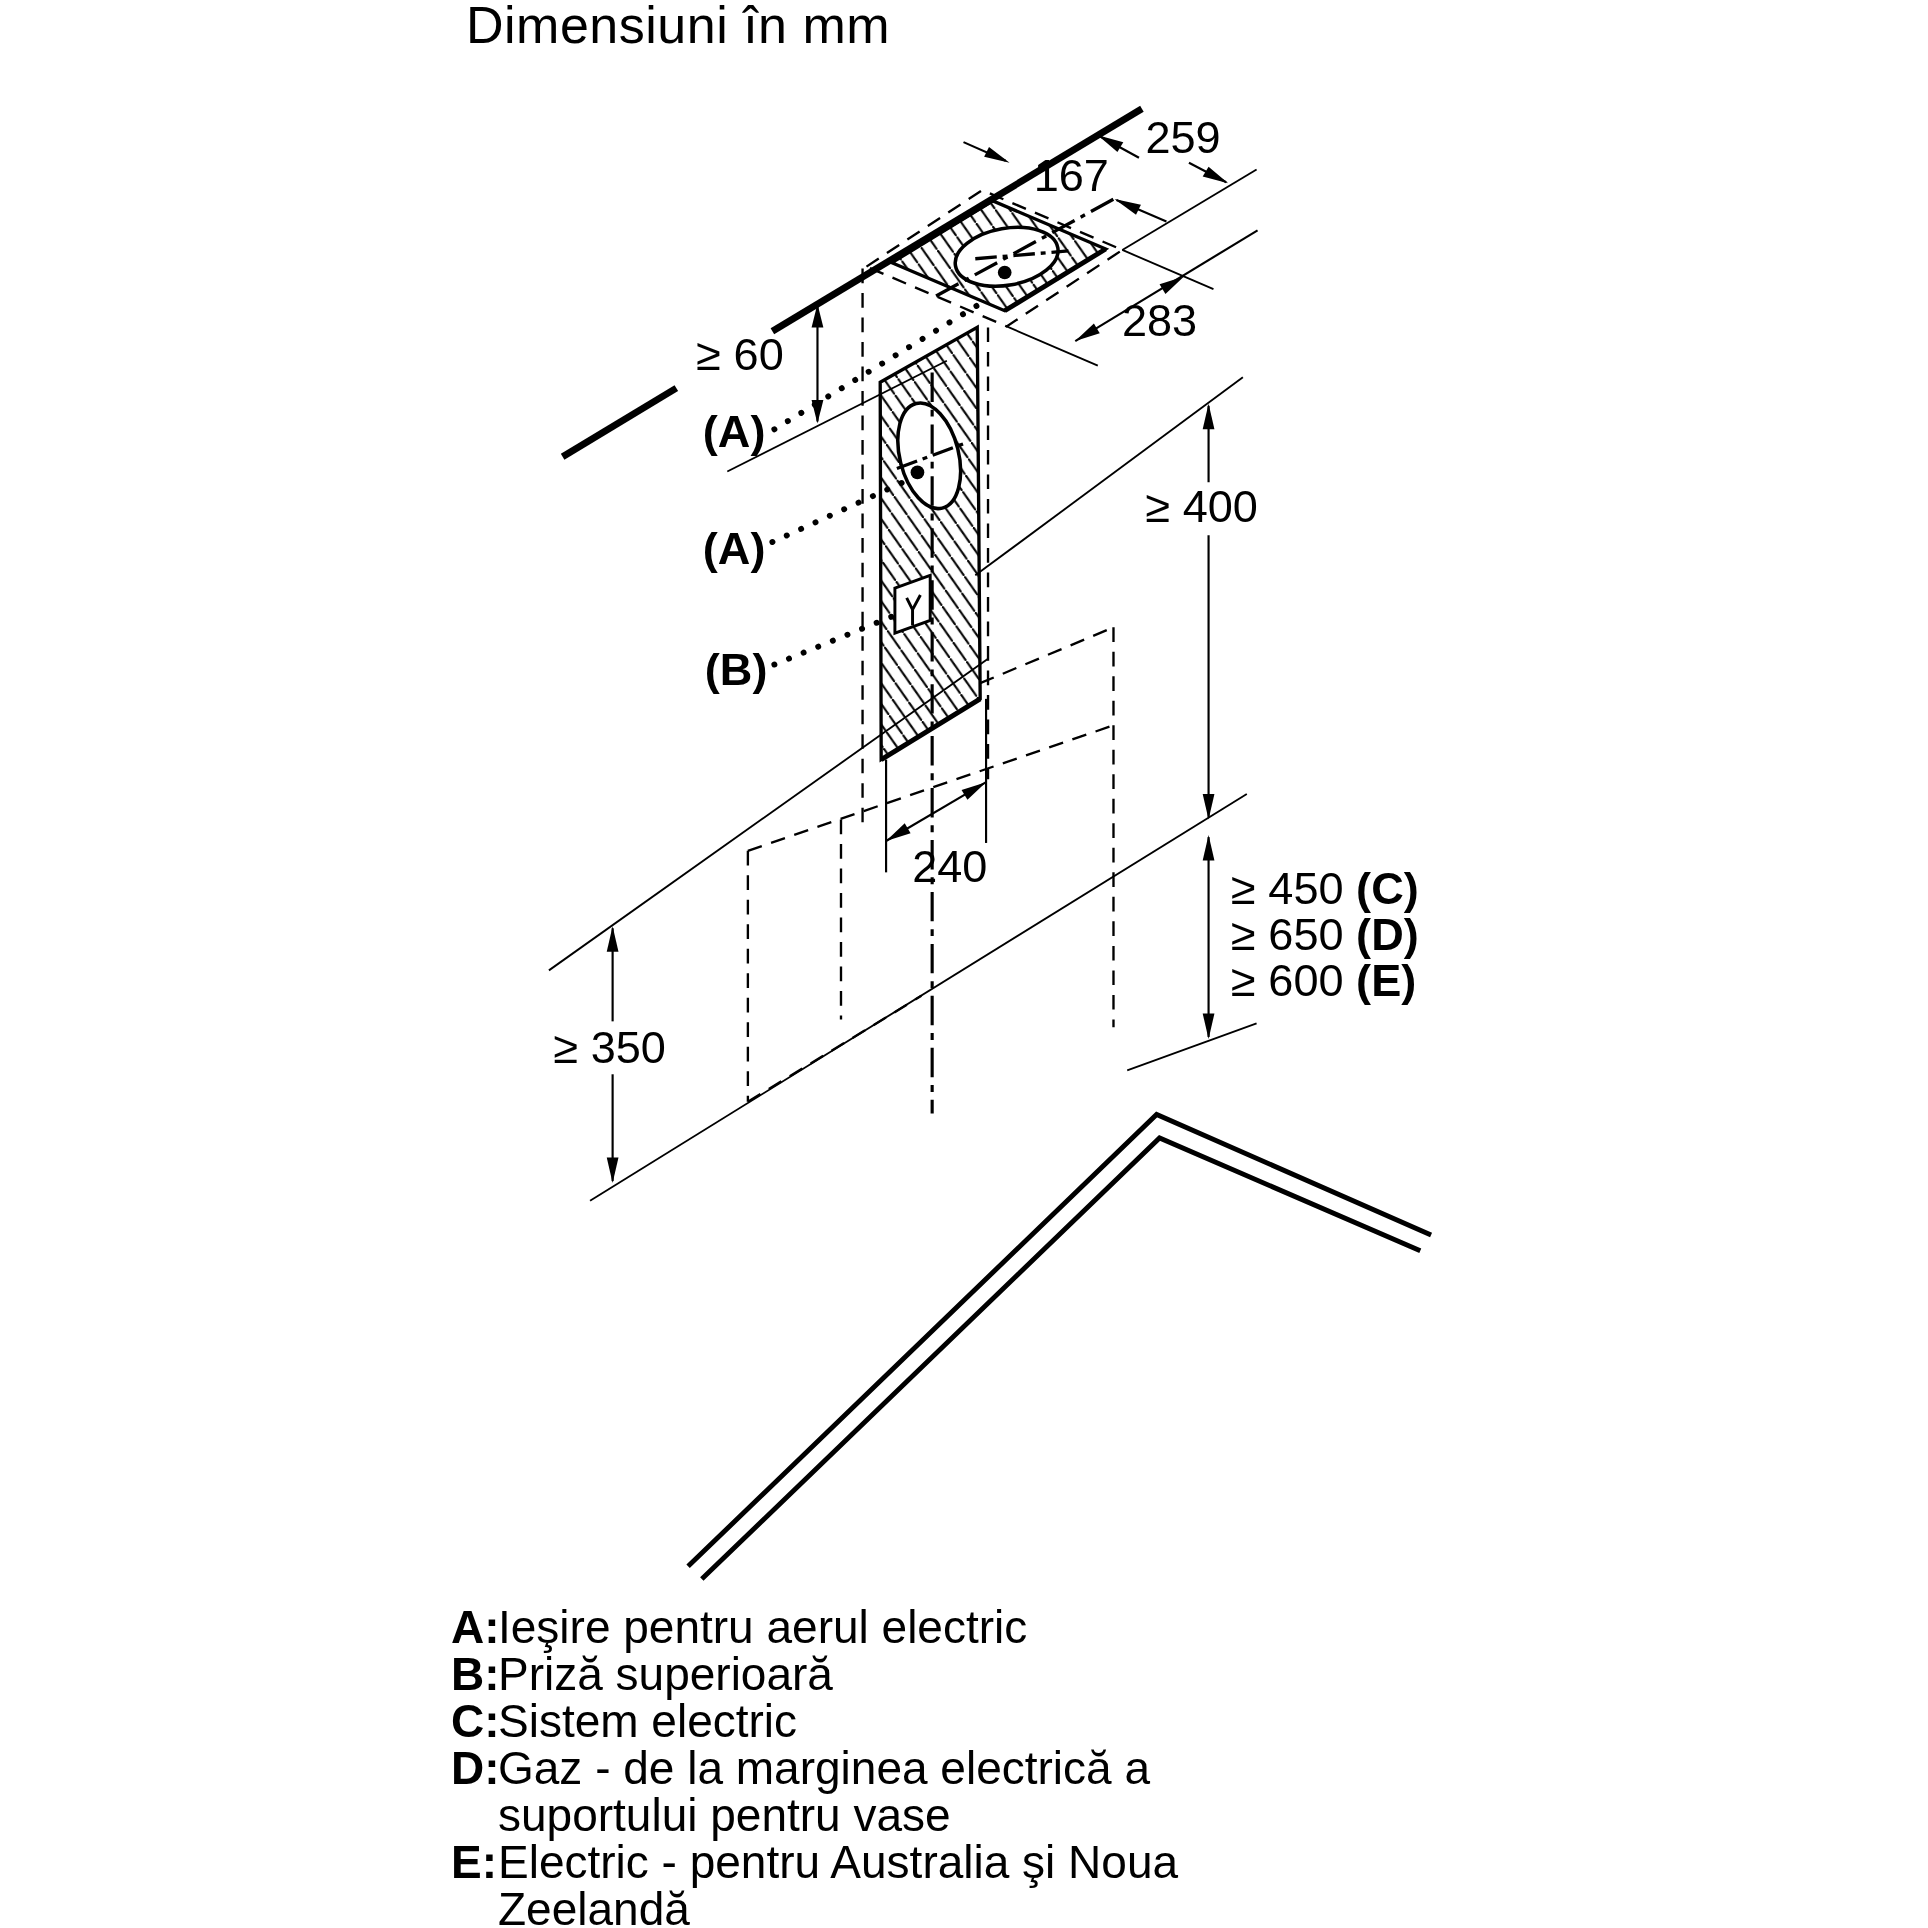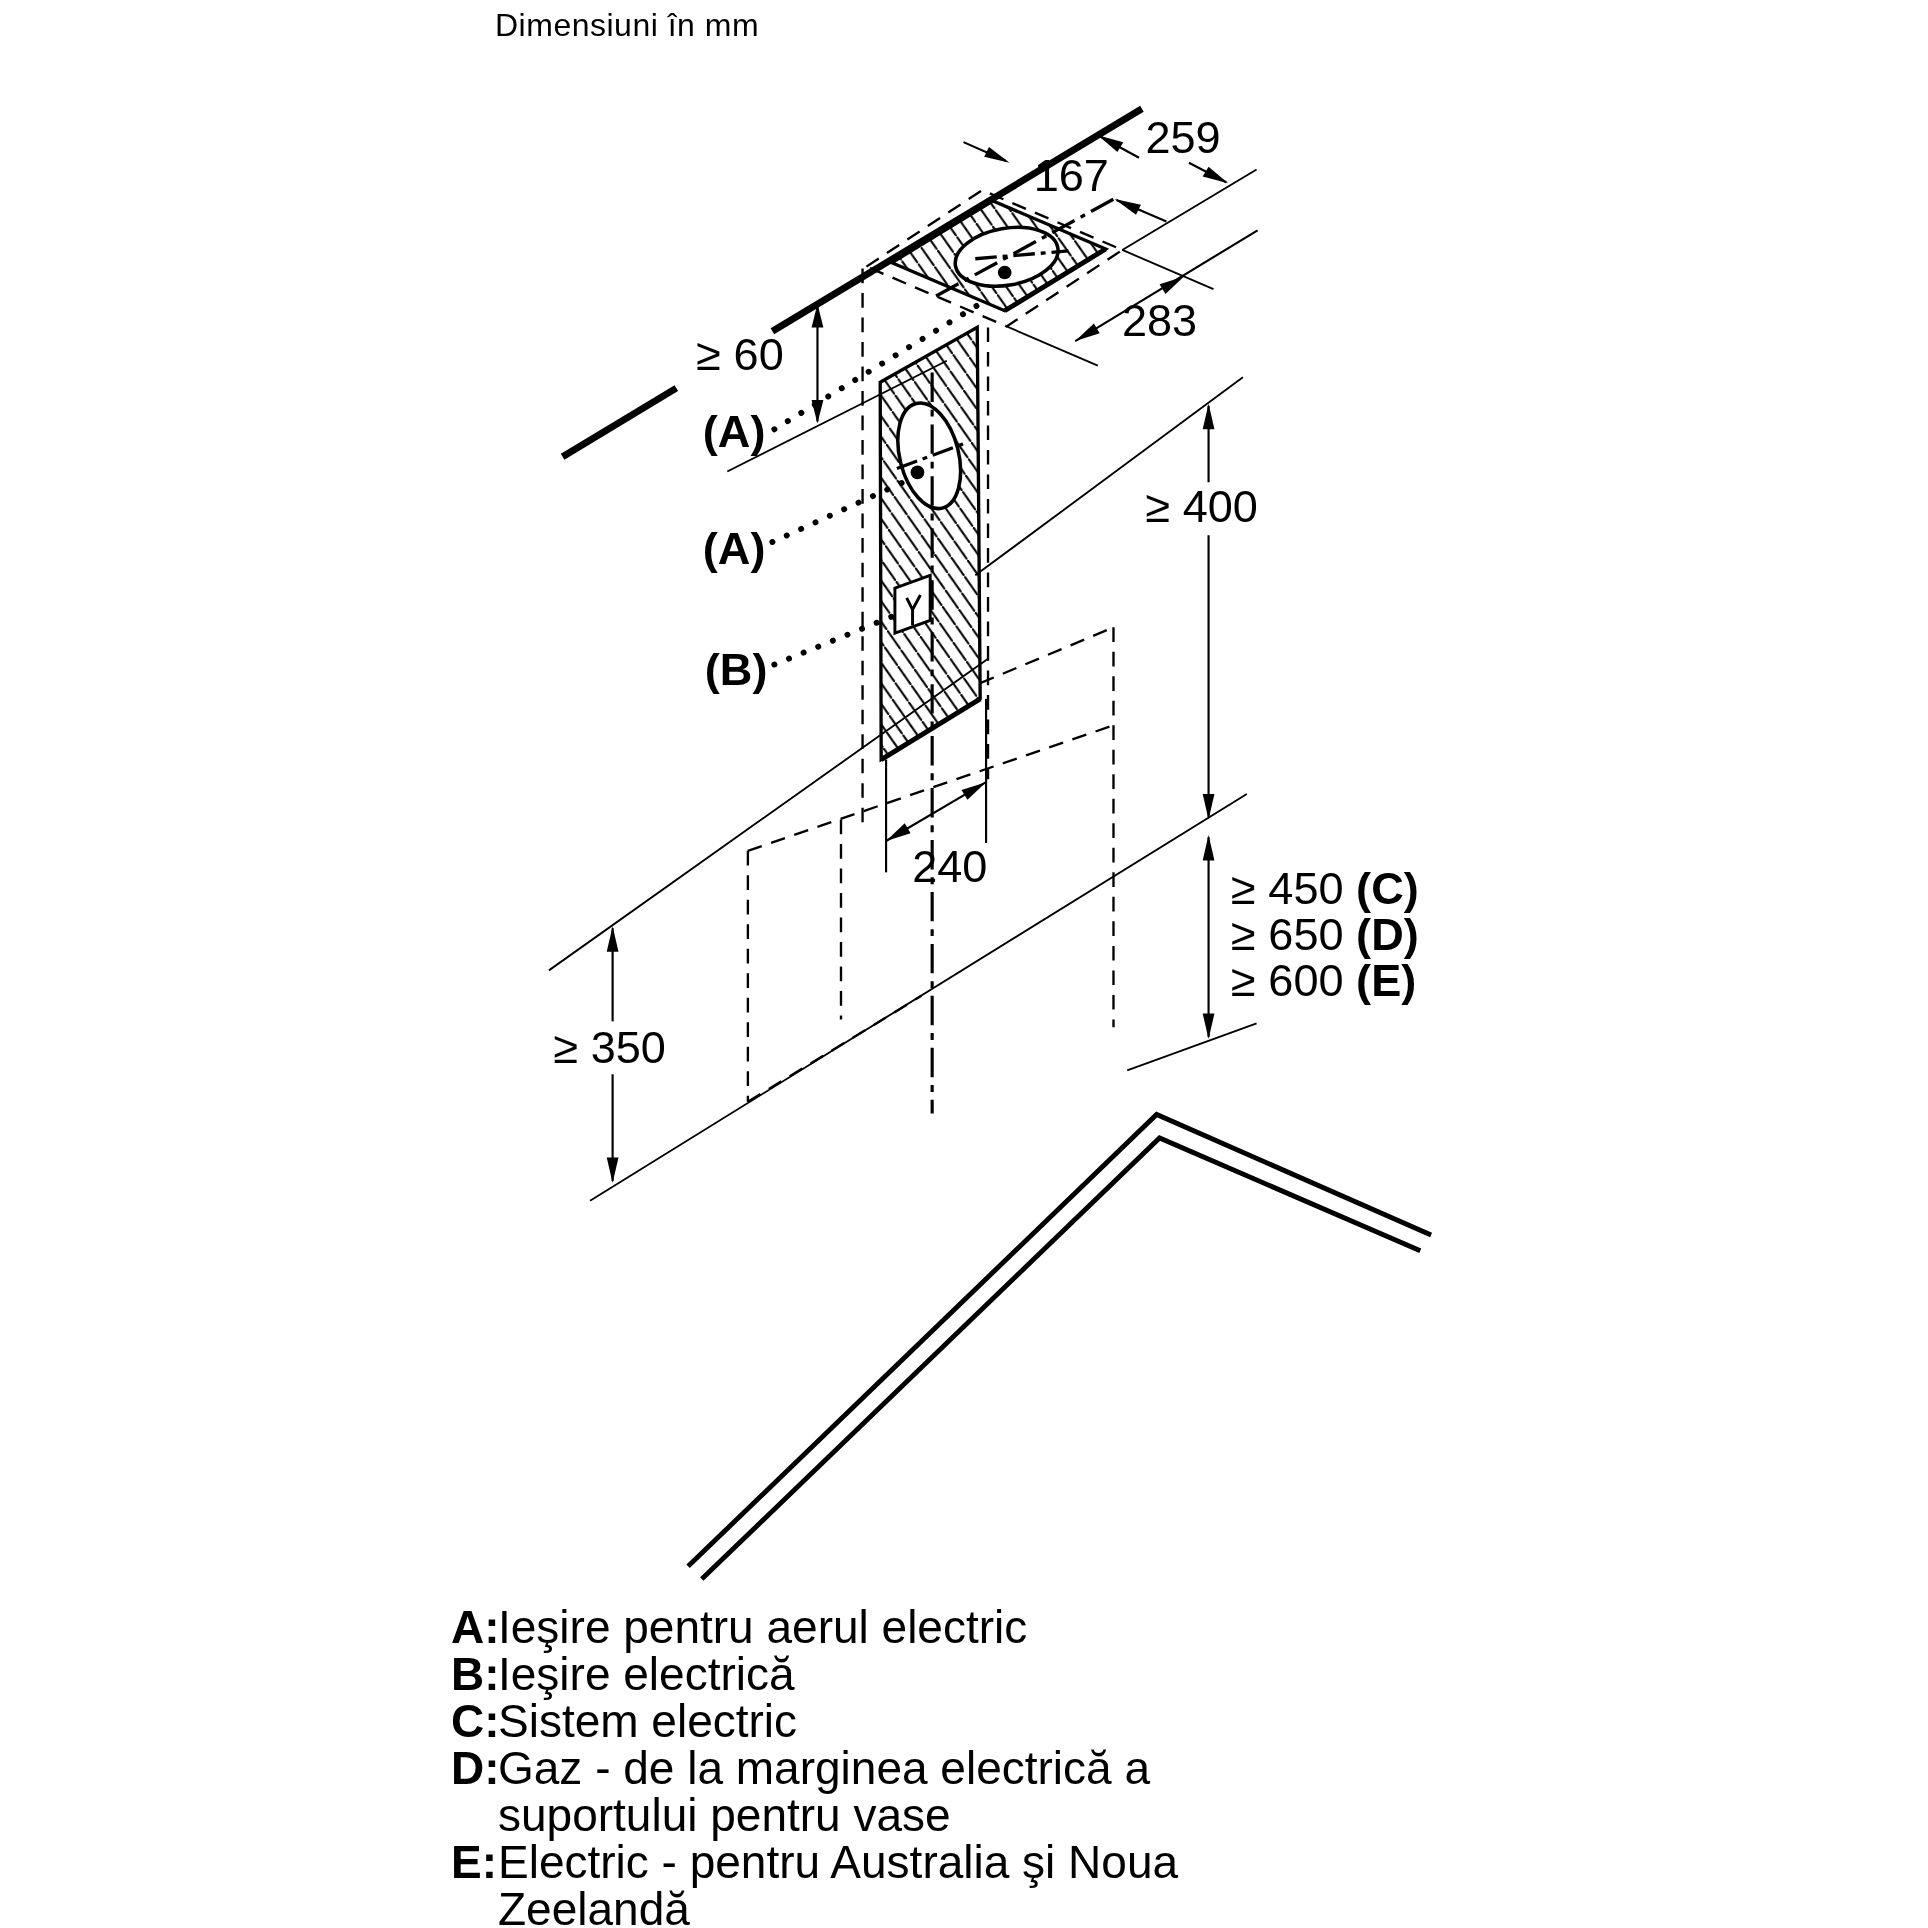--- a/index.html
+++ b/index.html
@@ -1,18 +1,18 @@
 <!DOCTYPE html>
 <html><head>
 <meta charset="utf-8">
 <style>
   html,body{margin:0;padding:0;background:#fff;}
   #stage{position:relative;width:1929px;height:1929px;background:#fff;
          font-family:"Liberation Sans","DejaVu Sans",sans-serif;color:#000;overflow:hidden;}
-  #page-title{position:absolute;left:495px;top:2px;font-size:32px;line-height:47px;
+  #page-title{position:absolute;left:466px;top:2px;font-size:52px;line-height:47px;
               letter-spacing:0.5px;white-space:nowrap;}
   svg{position:absolute;left:0;top:0;}
   svg text{font-family:"Liberation Sans","DejaVu Sans",sans-serif;font-size:46px;fill:#000;}
   svg text.bold{font-weight:bold;}
   #legend{position:absolute;left:451px;top:1604px;font-size:46px;line-height:47px;}
   .legend-row{display:flex;align-items:flex-start;}
   .legend-key{font-weight:bold;width:47px;flex:0 0 47px;}
   .legend-desc{white-space:pre-line;width:843px;}
 </style>
 </head>
@@ -159,21 +159,21 @@
     <text class="bold" font-weight="bold" x="751" y="699" text-anchor="middle">(B)</text>
   </svg>
 
   <div id="legend">
     <div class="legend-row">
       <span class="legend-key">A:</span>
       <span class="legend-desc">Ieşire pentru aerul electric</span>
     </div>
     <div class="legend-row">
       <span class="legend-key">B:</span>
-      <span class="legend-desc">Ieşire electrică</span>
+      <span class="legend-desc">Priză superioară</span>
     </div>
     <div class="legend-row">
       <span class="legend-key">C:</span>
       <span class="legend-desc">Sistem electric</span>
     </div>
     <div class="legend-row">
       <span class="legend-key">D:</span>
       <span class="legend-desc">Gaz - de la marginea electrică a
 suportului pentru vase</span>
     </div>

